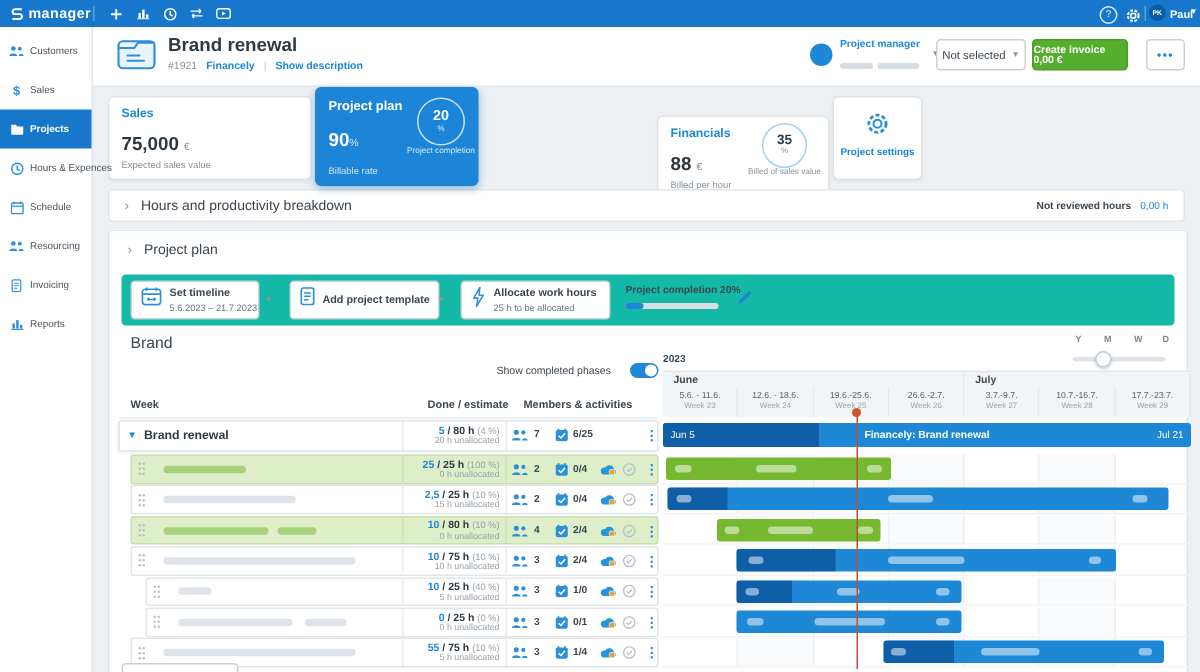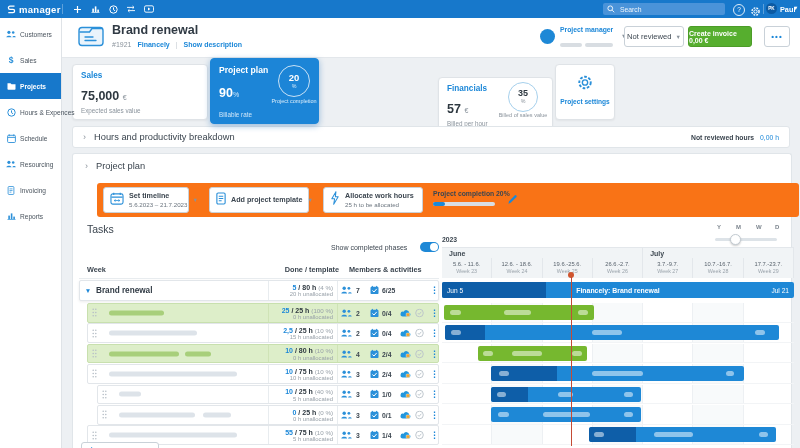--- a/index.html
+++ b/index.html
@@ -70,21 +70,21 @@
   #hours{position:absolute;left:72px;top:126px;width:718px;height:22px;background:#fff;border:1px solid #e0e5e9;border-radius:3px;display:flex;align-items:center;padding:0 10px;box-sizing:border-box;cursor:pointer;z-index:4}
   .chev{color:#8a939c;font-size:9px;margin-right:8px}
   #hours .ht{font-size:9.3px;color:#3a444e}
   .spacer{flex:1}
   #hours .hl{font-size:6.8px;font-weight:bold;color:#3a444e;margin-right:6px}
   #hours .hv{font-size:6.8px;color:#1b87d8}
   
   #panel{position:absolute;left:72px;top:153px;width:718px;height:295px;background:#fff;border:1px solid #e0e5e9;border-bottom:0;border-radius:3px 3px 0 0;z-index:3}
   .pp-head{position:absolute;left:12px;top:7px;display:flex;align-items:center;cursor:pointer}
   .pp-head .pt{font-size:9.3px;color:#3a444e}
-  .toolbar{position:absolute;left:24px;top:29px;width:702px;height:34px;background:#f97316;border-radius:3px}
+  .toolbar{position:absolute;left:8px;top:29px;width:702px;height:34px;background:#14b8a6;border-radius:3px}
   .tbtn{position:absolute;top:4px;height:26px;background:#fff;border:1px solid #c9d1d8;border-radius:3px;display:flex;align-items:center;padding:0 6px;box-sizing:border-box;gap:5px;cursor:pointer}
   .tbtn .tt{font-size:7.2px;font-weight:bold;color:#3c4650;line-height:1.3;white-space:nowrap}
   .tbtn .ts{font-size:6.2px;color:#6a747e;font-weight:normal}
   .tbtn .caret{font-size:5.5px;color:#8a939c}
   #tb-timeline{left:6px;width:86px}
   #tb-template{left:112px;width:100px}
   #tb-allocate{left:226px;width:100px}
   .cmpl-lb{position:absolute;left:336px;top:7px;font-size:6.8px;font-weight:bold;color:#3c4650}
   .cmpl-bar{position:absolute;left:336px;top:19px;width:62px;height:4px;border-radius:2px;background:#d9dee3}
   .cmpl-fill{height:4px;border-radius:2px;background:#1e88d6}
@@ -178,27 +178,20 @@
         </span><span class="tb-ic" style="left:122px">
           <svg width="10" height="8" viewBox="0 0 10 8">
             <path d="M1 2.4 H8 M8 2.4 L6.5 1 M8 2.4 L6.5 3.8 M9 5.6 H2 M2 5.6 L3.5 4.2 M2 5.6 L3.5 7" stroke="#fff" stroke-width="0.9" fill="none"></path>
           </svg>
         </span><span class="tb-ic" style="left:140px">
           <svg width="10" height="8" viewBox="0 0 10 8">
             <rect x="0.5" y="0.8" width="9" height="6.4" rx="1.5" fill="none" stroke="#fff" stroke-width="0.9"></rect>
             <path d="M4 2.6 L6.4 4 L4 5.4 Z" fill="#fff"></path>
           </svg>
         </span></span>
-    <span class="tb-search">
-      <svg width="8" height="8" viewBox="0 0 9 9">
-          <circle cx="3.7" cy="3.7" r="2.7" fill="none" stroke="#fff" stroke-width="1"></circle>
-          <path d="M5.8 5.8 L8.2 8.2" stroke="#fff" stroke-width="1"></path>
-        </svg>
-      <input placeholder="Search" style="">
-    </span>
     <span class="tb-help">?</span>
     <span class="tb-gear">
       <svg width="11" height="11" viewBox="0 0 16 16">
           <circle cx="8" cy="8" r="5.2" fill="none" stroke="#fff" stroke-width="2" stroke-dasharray="2.6 1.6"></circle>
           <circle cx="8" cy="8" r="2.4" fill="none" stroke="#fff" stroke-width="1.4"></circle>
         </svg>
     </span>
     <span class="tb-vert"></span>
     <span class="tb-av">PK</span>
     <span class="tb-user">Paul</span>
@@ -299,21 +292,21 @@
     </span>
     <span class="pm">
       <span class="pm-av"></span>
       <span>
         <span class="pm-lb">Project manager</span>
         <span class="pm-pills"><i style="width:22px"></i><i style="width:28px"></i></span>
       </span>
       <span class="pm-caret">▼</span>
     </span>
     <span class="btn" id="btn-notsel">
-      <span>Not reviewed</span>
+      <span>Not selected</span>
         <span class="caret">▼</span>
     </span>
     <span class="btn" id="btn-invoice">Create invoice 0,00 €</span>
     <span class="btn" id="btn-more">•••</span>
   </div>
 
   <div class="card" id="card-sales">
     <span class="ct">Sales</span>
     <span class="cv"><span>75,000</span> <span class="cu">€</span></span>
     <span class="cs">Expected sales value</span>
@@ -323,21 +316,21 @@
     <span class="cv"><span>90</span><span class="cu">%</span></span>
     <span class="cs">Billable rate</span>
     <span class="circle">
         <span>20</span>
         <span class="cpct">%</span>
       </span>
     <span class="clab">Project completion</span>
   </div>
   <div class="card" id="card-fin">
     <span class="ct">Financials</span>
-    <span class="cv"><span>57</span> <span class="cu">€</span></span>
+    <span class="cv"><span>88</span> <span class="cu">€</span></span>
     <span class="cs">Billed per hour</span>
     <span class="circle">
         <span>35</span>
         <span class="cpct">%</span>
       </span>
     <span class="clab">Billed of sales value</span>
   </div>
   <div class="card" id="card-set">
     <span class="gearwrap">
       <svg width="17" height="17" viewBox="0 0 16 16">
@@ -396,21 +389,21 @@
       <span class="cmpl-bar">
           <span class="cmpl-fill" id="cmpl-fill" style="display: block; width: 20%;"></span>
         </span>
       <span class="cmpl-pen">
         <svg width="11" height="11" viewBox="0 0 12 12">
             <path d="M1.5 10.5 L2.2 7.8 L8.6 1.4 a1.3 1.3 0 0 1 1.8 1.8 L4 9.6 Z" fill="#1e88d6"></path>
           </svg>
       </span>
     </div>
 
-    <span class="phases-t">Tasks</span>
+    <span class="phases-t">Brand</span>
     <span class="show-lb">Show completed phases</span>
     <span class="tgl">
         <i></i>
       </span>
 
     <span class="zl" style="left:644px">Y</span>
     <span class="zl" style="left:663px">M</span>
     <span class="zl" style="left:683px">W</span>
     <span class="zl" style="left:702px">D</span>
     <span class="ztrack"></span>
@@ -447,21 +440,21 @@
           <span class="w">Week 28</span>
         </div>
         <div class="gweek">
           <span class="r">17.7.-23.7.</span>
           <span class="w">Week 29</span>
         </div>
       </div>
 
     <div class="thead">
       <span class="th" style="left:8px">Week</span>
-      <span class="th" style="right:100px;text-align:right">Done / template</span>
+      <span class="th" style="right:100px;text-align:right">Done / estimate</span>
       <span class="th" style="left:270px">Members &amp; activities</span>
     </div>
 
     <div class="prow" id="root-row">
       <span class="root-caret">▼</span>
       <span class="ph-name">
           <span class="root-name" style="position:absolute;top:50%;transform:translateY(-50%)">Brand renewal</span>
         </span>
       <span class="ph-done">
         <span class="l1"><b class="dblue">5</b> <b class="dest">/ 80 h</b> <span class="dpct">(4 %)</span></span>

